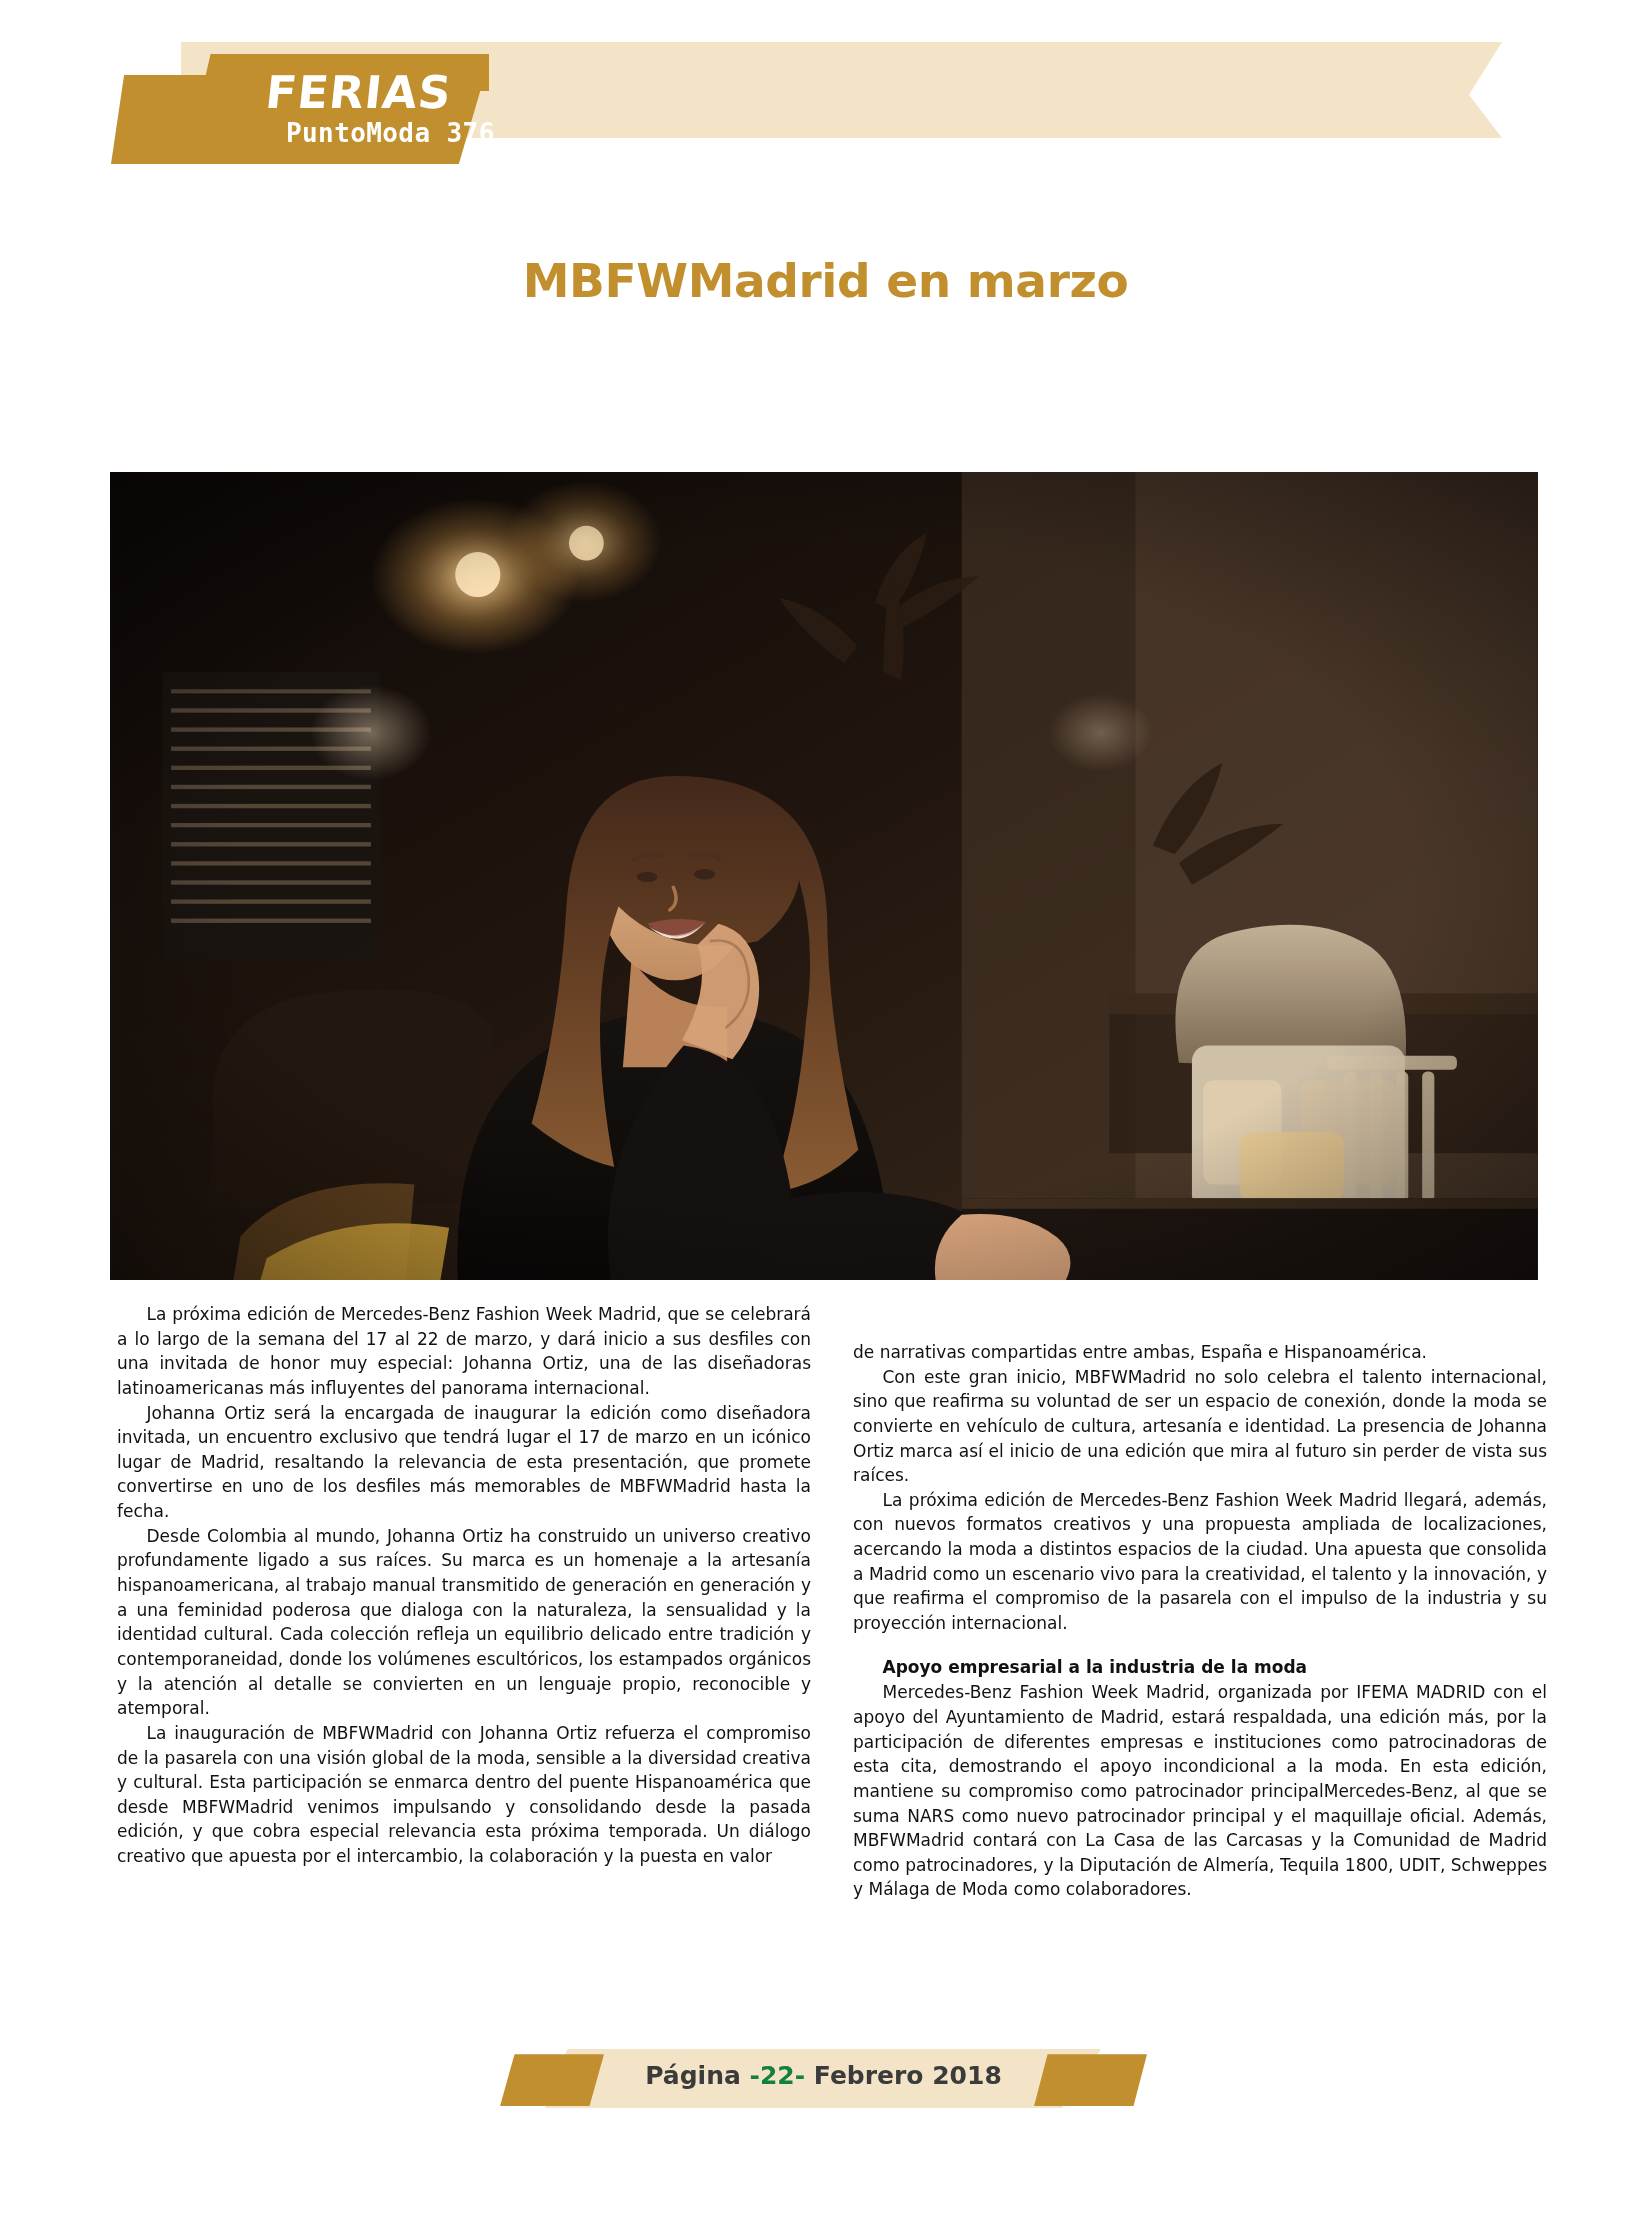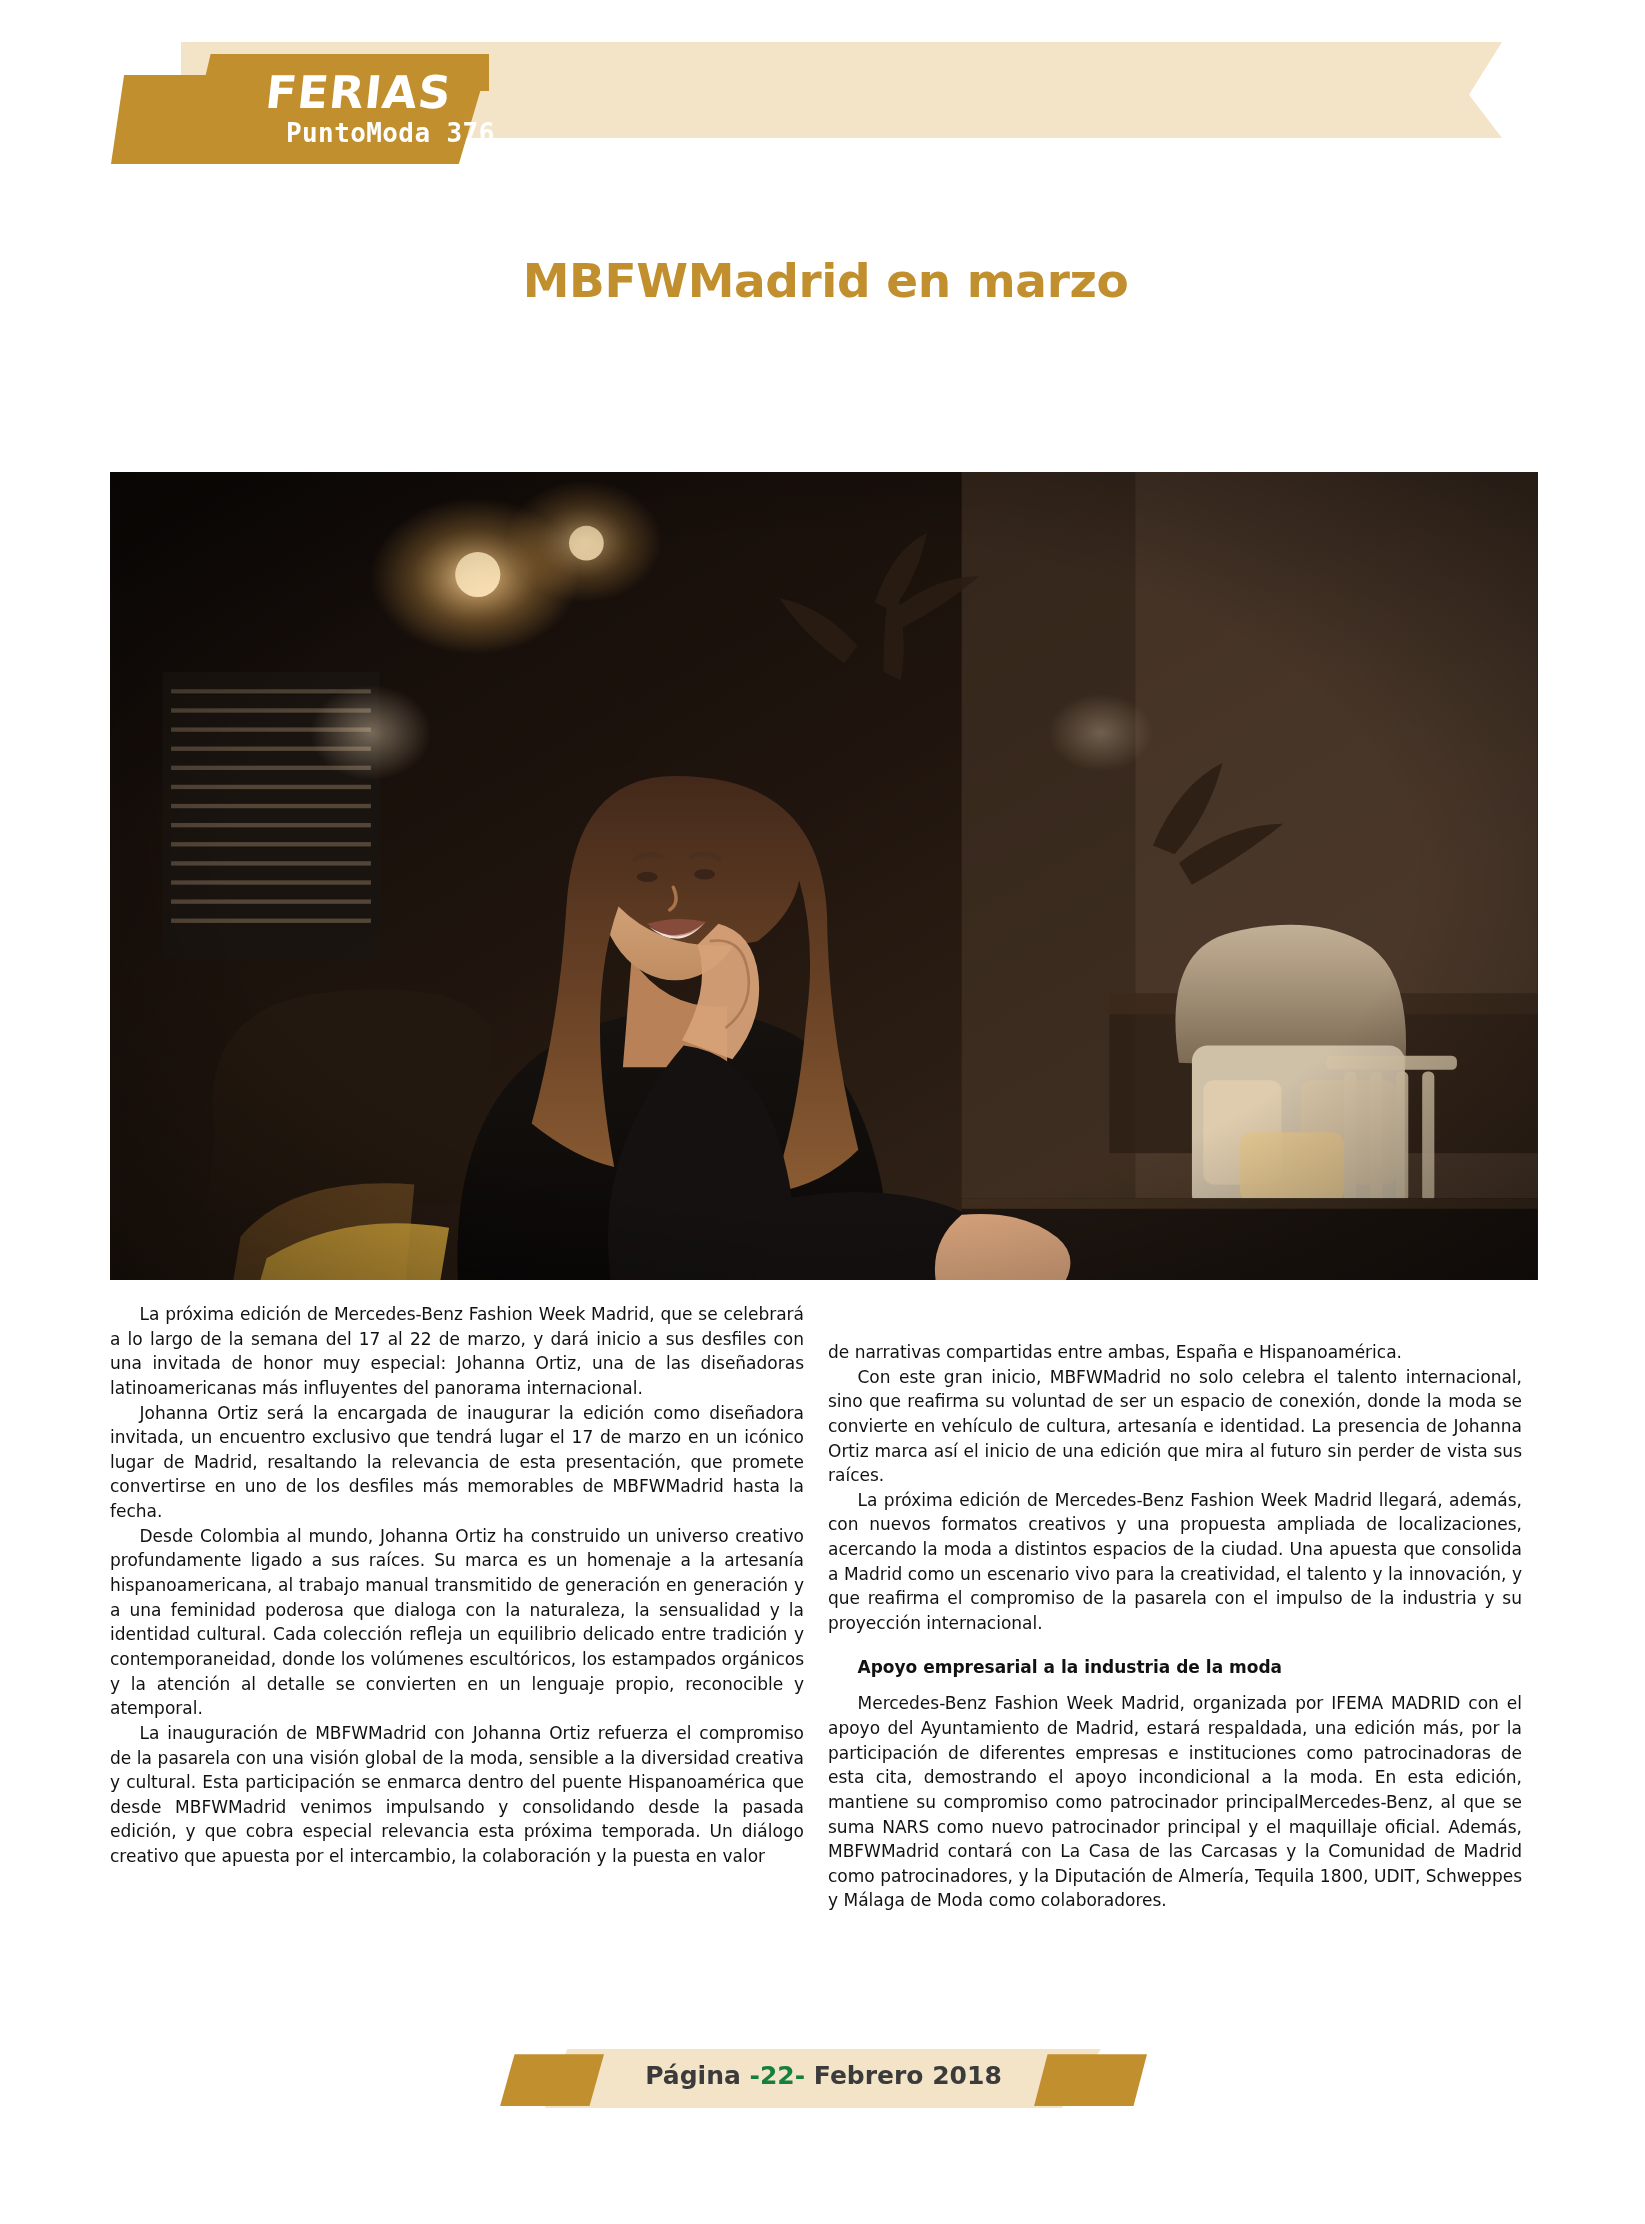--- a/index.html
+++ b/index.html
@@ -104,41 +104,41 @@
     width: 1428px;
     height: 808px;
     overflow: hidden;
     background: #140d07;
   }
   .photo svg { display: block; }
 
   
   .body-cols {
     position: absolute;
-    left: 110px;
+    left: 117px;
     top: 1302px;
     width: 1430px;
     display: flex;
-    gap: 24px;
+    gap: 42px;
   }
   .col {
     width: 694px;
     font-family: "DejaVu Sans", sans-serif;
     font-size: 17px;
     line-height: 1.45;
     text-align: justify;
     color: #111;
   }
   .col p {
     margin: 0;
     text-indent: 29.5px;
   }
   .col p.noindent { text-indent: 0; margin-top: 38px; }
   .col h3 {
-    margin: 19px 0 12px 0;
+    margin: 19px 0 1px 0;
     font-size: 17px;
     font-weight: bold;
     text-indent: 29.5px;
     text-align: left;
   }
 
   
   .footer {
     position: absolute;
     left: 500px;

